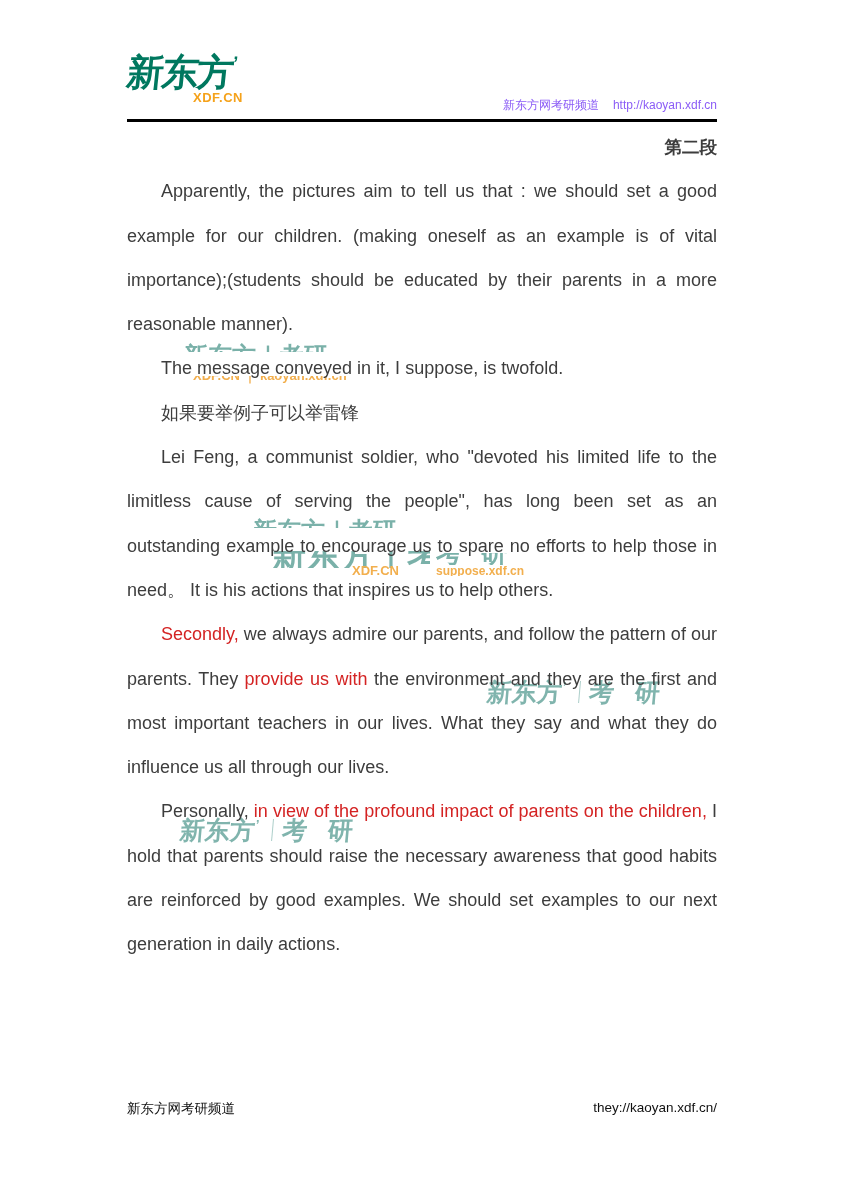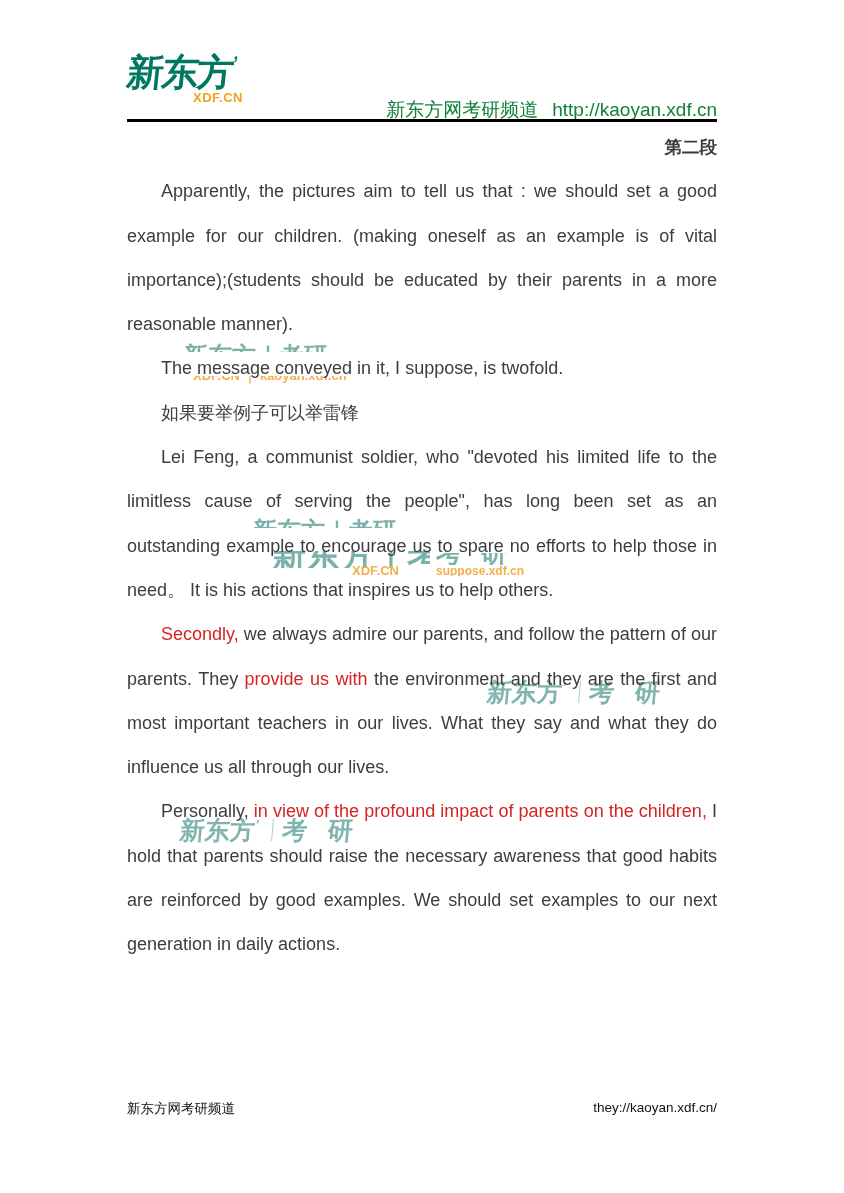--- a/index.html
+++ b/index.html
@@ -29,21 +29,21 @@
     white-space:nowrap;
   }
   .logo-tick{font-size:18px;vertical-align:top;letter-spacing:0;}
   .logo-sub{
     position:absolute;right:-4px;top:36px;
     font-size:13px;font-weight:bold;letter-spacing:0.5px;
     color:var(--brand-orange);
   }
   .header-right{
     position:absolute;right:127px;top:97px;
-    font-size:19px;color:#15803d;white-space:nowrap;text-align:right;
+    font-size:12px;color:#8b5cf6;white-space:nowrap;text-align:right;
   }
   .header-right .gap{display:inline-block;width:14px;}
   .header-rule{
     position:absolute;left:127px;right:127px;top:119px;
     height:3px;background:#000;
   }
   
   .doc-body{
     position:absolute;left:127px;top:125px;width:590px;
     font-size:18px;line-height:44.3px;

